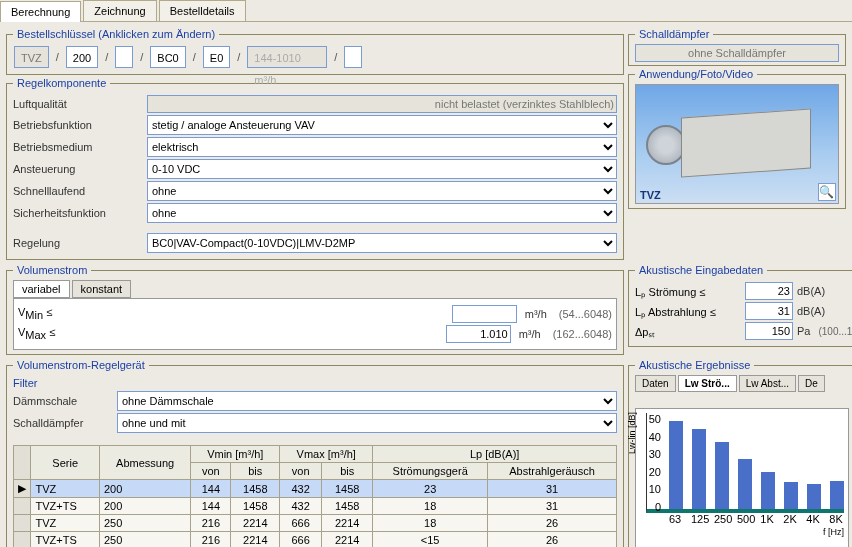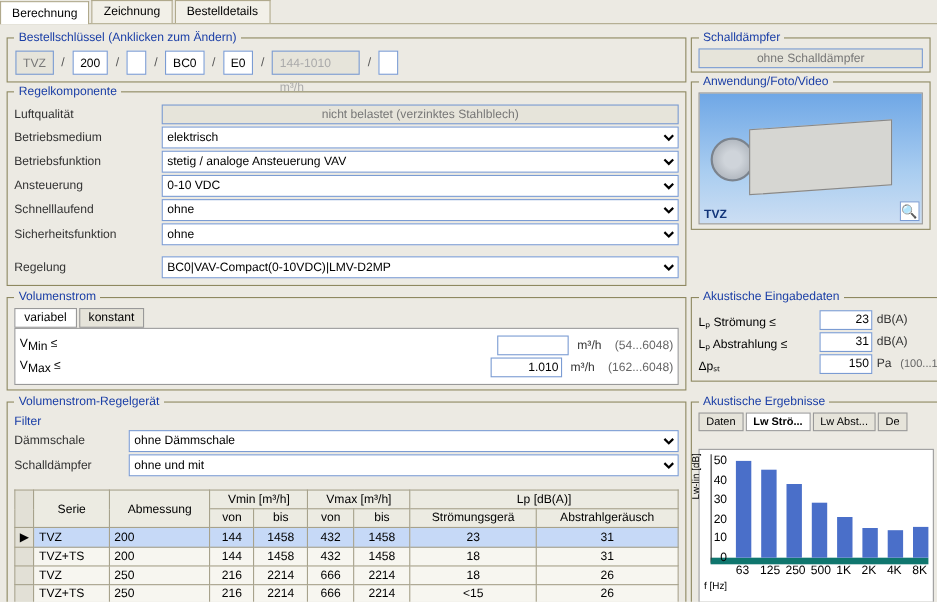--- a/index.html
+++ b/index.html
@@ -34,26 +34,26 @@
 .range { color: #666; margin-left: 8px; }
 table.grid { border-collapse: collapse; width: 100%; margin-top: 12px; }
 table.grid th, table.grid td { border: 1px solid #a7a28c; padding: 2px 4px; background: #f7f6f0; text-align: center; }
 table.grid th { background: #ecebe2; font-weight: normal; }
 table.grid tr.sel td { background: #c6d9f7; }
 .row-marker { width: 14px; background: #e2e0d6 !important; }
 .chart-box { background: #fff; border: 1px solid #999; padding: 4px; height: 140px; position: relative; }
 .chart-tabs { display: flex; margin-bottom: 16px; }
 .chart-tab { padding: 2px 6px; border: 1px solid #999; background: #e6e4da; margin-right: 2px; font-size: 10px; cursor: pointer; }
 .chart-tab.active { background: #fff; font-weight: bold; }
-.bars { display: flex; align-items: flex-end; height: 100px; gap: 9px; padding-left: 22px; position: relative; border-left: 1px solid #333; border-bottom: 6px solid #0f766e; margin-left: 6px; justify-content: space-between; }
+.bars { display: flex; align-items: flex-end; height: 100px; gap: 9px; padding-left: 22px; position: relative; border-left: 1px solid #333; border-bottom: 4px solid #0f766e; margin-left: 6px; justify-content: space-between; }
 .bar { width: 14px; background: #4a6fc9; }
 .xlabels { display: flex; gap: 9px; padding-left: 28px; font-size: 9px; }
 .xlabels span { width: 14px; text-align: center; }
 .ylabel-axis { position: absolute; left: -4px; top: 40px; transform: rotate(-90deg); font-size: 9px; transform-origin: left; }
-.xlabel-axis { text-align: left; font-size: 9px; margin-top: 2px; }
+.xlabel-axis { text-align: right; font-size: 9px; margin-top: 2px; }
 .bottomwrap { display: flex; gap: 4px; align-items: flex-start; }
 .bottomleft { flex: 1; }
 .bottomright { width: 218px; }
 .koef-row { display: flex; align-items: center; margin: 2px 0; }
 .koef-lbl { width: 110px; }
 .koef-inp { width: 48px; }
 .yticks { position: absolute; left: -4px; top: 0; height: 100px; display: flex; flex-direction: column; justify-content: space-between; font-size: 9px; text-align: right; width: 18px; }
 </style>
 </head>
 <body>
@@ -84,29 +84,29 @@
         <span class="code-box ro" style="width:80px;color:#aaa">144-1010 m³/h</span>
         <span class="slash">/</span>
         <span class="code-box" style="width:18px"></span>
       </div>
     </fieldset>
 
     <fieldset>
       <legend>Regelkomponente</legend>
       <div class="row">
             <span class="lbl">Luftqualität</span>
-        <input type="text" class="ro" style="flex: 1 1 0%; text-align: center;" readonly="" value="nicht belastet (verzinktes Stahlblech)">
+        <input type="text" class="ro" style="flex: 1 1 0%; text-align: right;" readonly="" value="nicht belastet (verzinktes Stahlblech)">
+          </div>
+      <div class="row">
+            <span class="lbl">Betriebsfunktion</span>
+        <select><option>stetig / analoge Ansteuerung VAV</option></select>
           </div>
       <div class="row">
             <span class="lbl">Betriebsmedium</span>
         <select><option>elektrisch</option></select>
-          </div>
-      <div class="row">
-            <span class="lbl">Betriebsfunktion</span>
-        <select><option>stetig / analoge Ansteuerung VAV</option></select>
           </div>
       <div class="row">
             <span class="lbl">Ansteuerung</span>
         <select><option>0-10 VDC</option></select>
           </div>
       <div class="row">
             <span class="lbl">Schnelllaufend</span>
         <select><option>ohne</option></select>
           </div>
       <div class="row">

